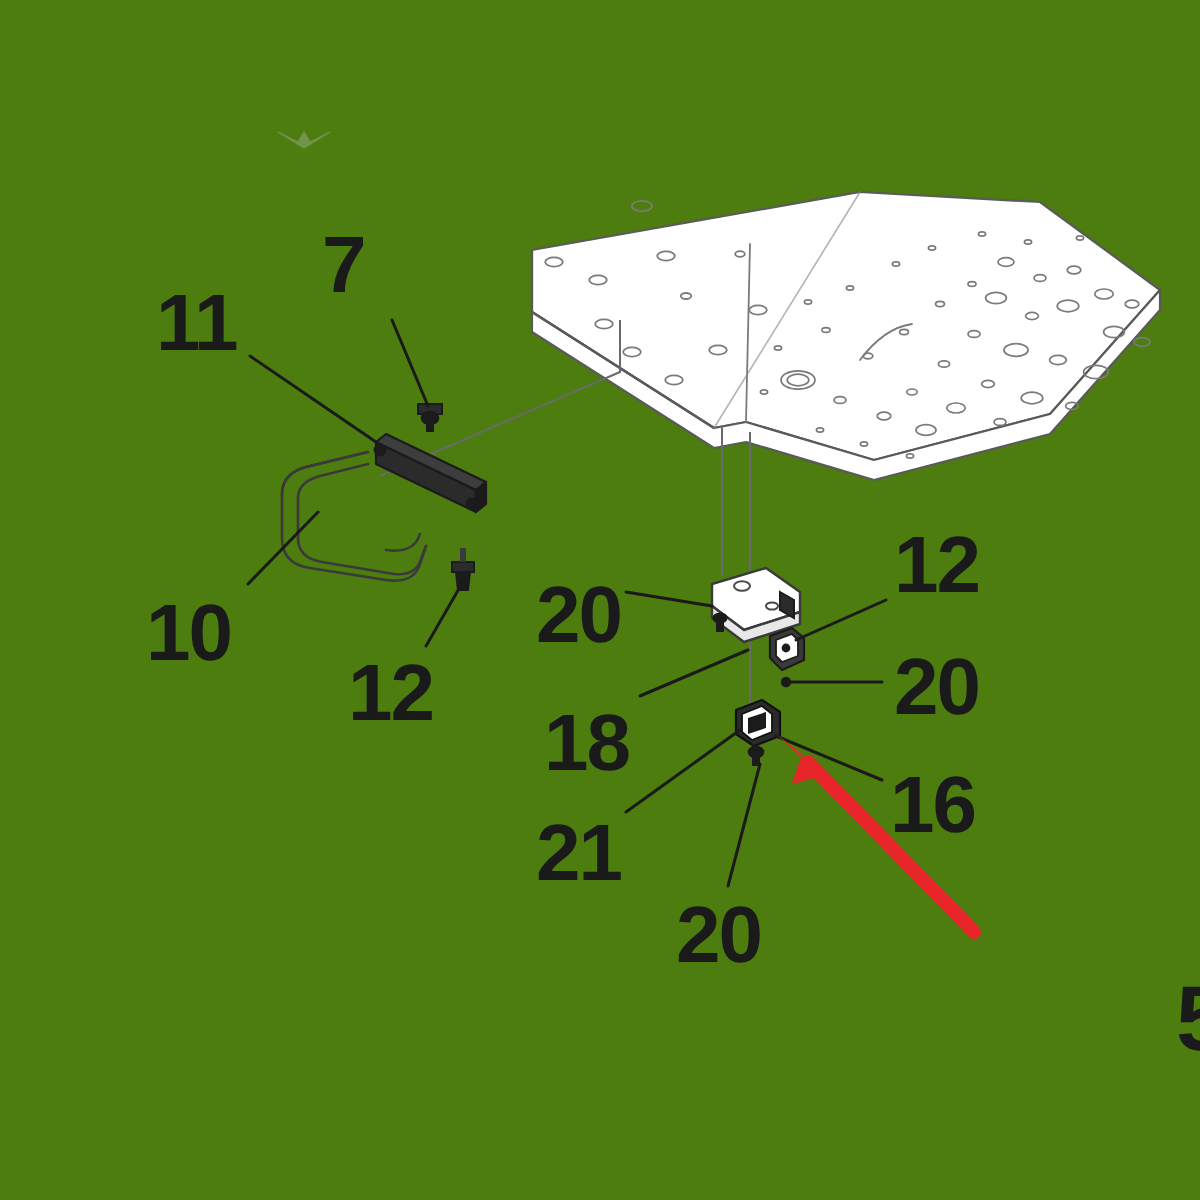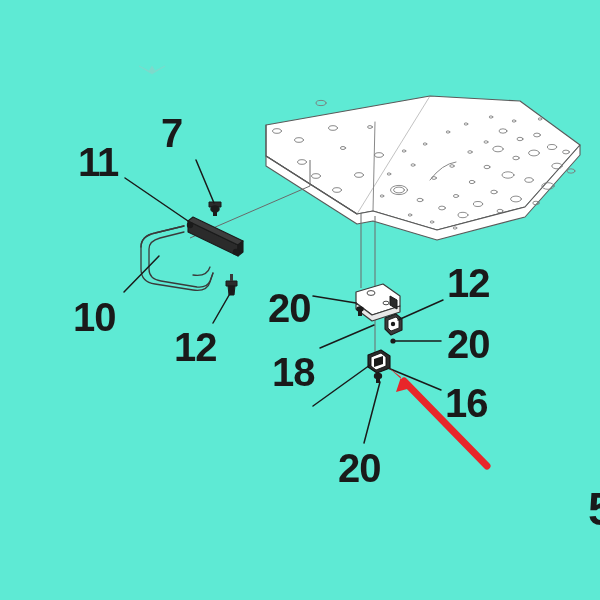--- a/index.html
+++ b/index.html
@@ -8,21 +8,21 @@
     padding: 0;
     background: #ffffff;
   }
   body {
     font-family: "Liberation Sans", sans-serif;
   }
   #canvas {
     position: relative;
     width: 600px;
     height: 600px;
-    background: #5eead4;
+    background: #4d7c0f;
     overflow: hidden;
     text-decoration: underline;
   }
   #diagram-svg {
     position: absolute;
     left: 0;
     top: 0;
     width: 600px;
     height: 600px;
   }
@@ -225,20 +225,21 @@
       <path d="M388 367 L411 388 L396 392 L401 377 Z" fill="#e8262a"></path>
     </g>
   </svg>
 
   <div class="callout" style="left:78px; top:142px;">11</div>
   <div class="callout" style="left:161px; top:113px;">7</div>
   <div class="callout" style="left:73px;  top:297px;">10</div>
   <div class="callout" style="left:174px; top:327px;">12</div>
   <div class="callout" style="left:268px; top:288px;">20</div>
   <div class="callout" style="left:272px; top:352px;">18</div>
+  <div class="callout" style="left:268px; top:407px;">21</div>
   <div class="callout" style="left:447px; top:263px;">12</div>
   <div class="callout" style="left:447px; top:324px;">20</div>
   <div class="callout" style="left:445px; top:383px;">16</div>
   <div class="callout" style="left:338px; top:448px;">20</div>
 
   <div class="edge-digit" style="left:588px; top:486px;">5</div>
 
 </div>
 
 </body></html>

